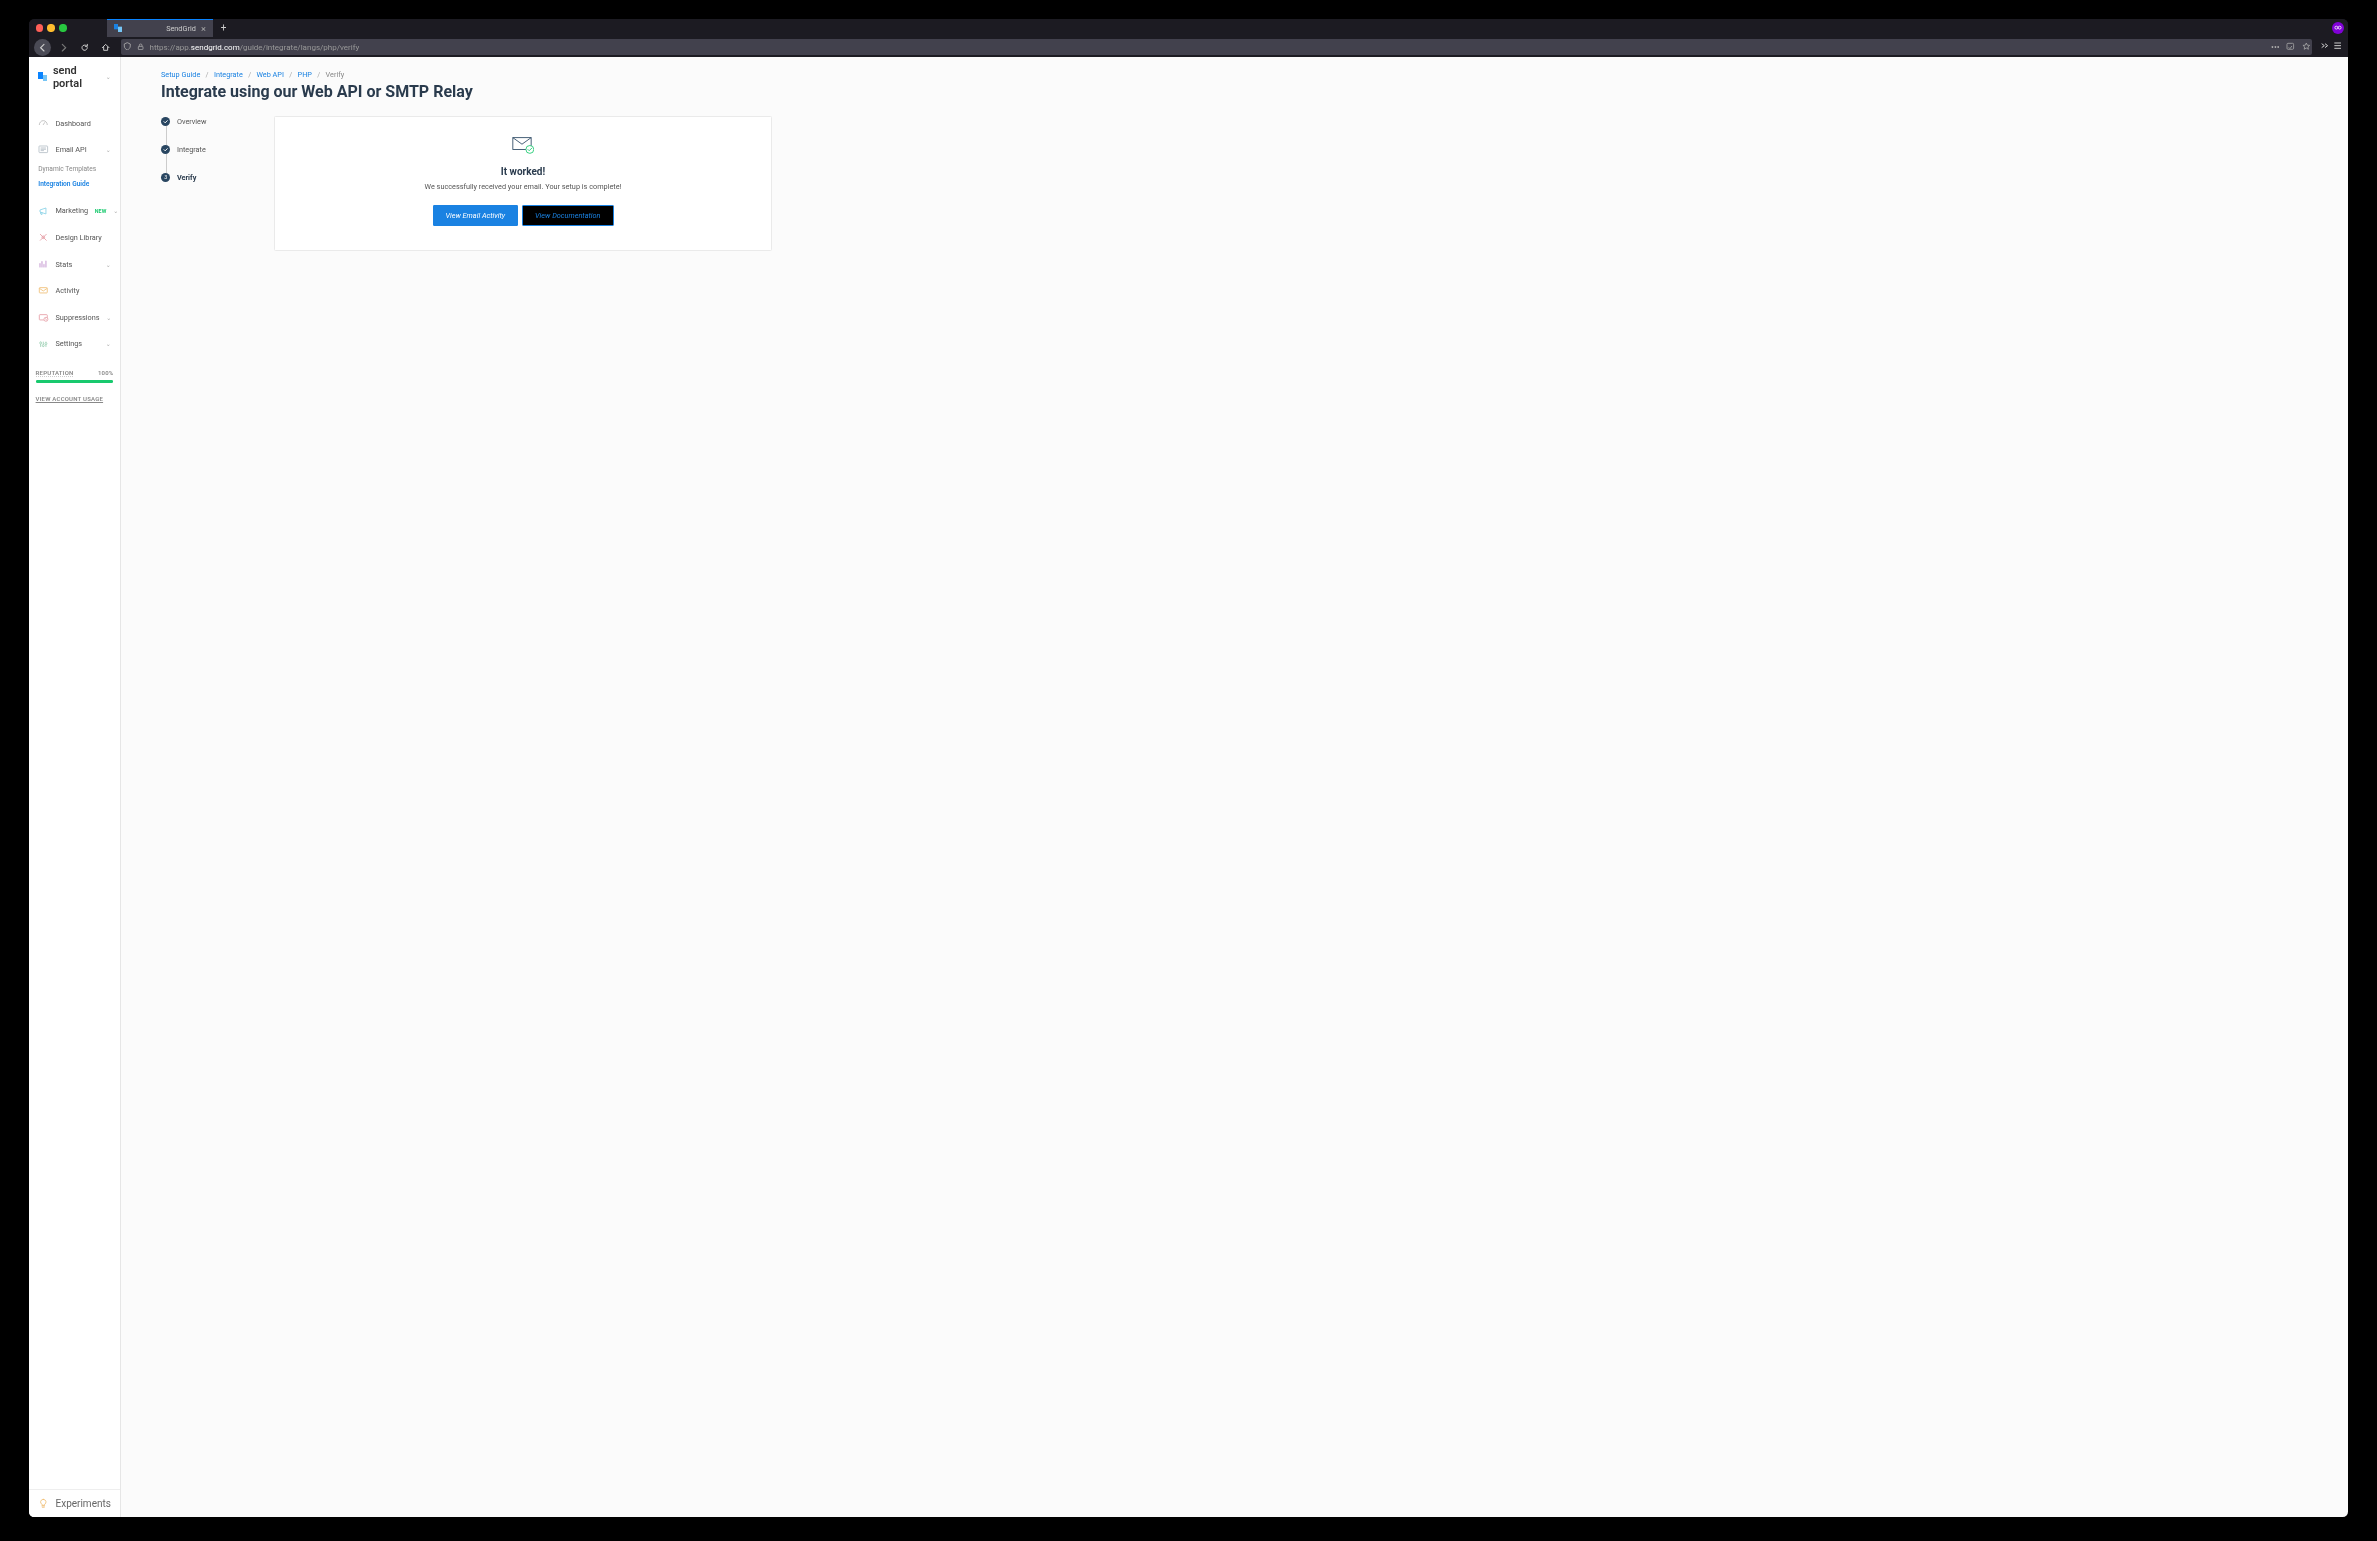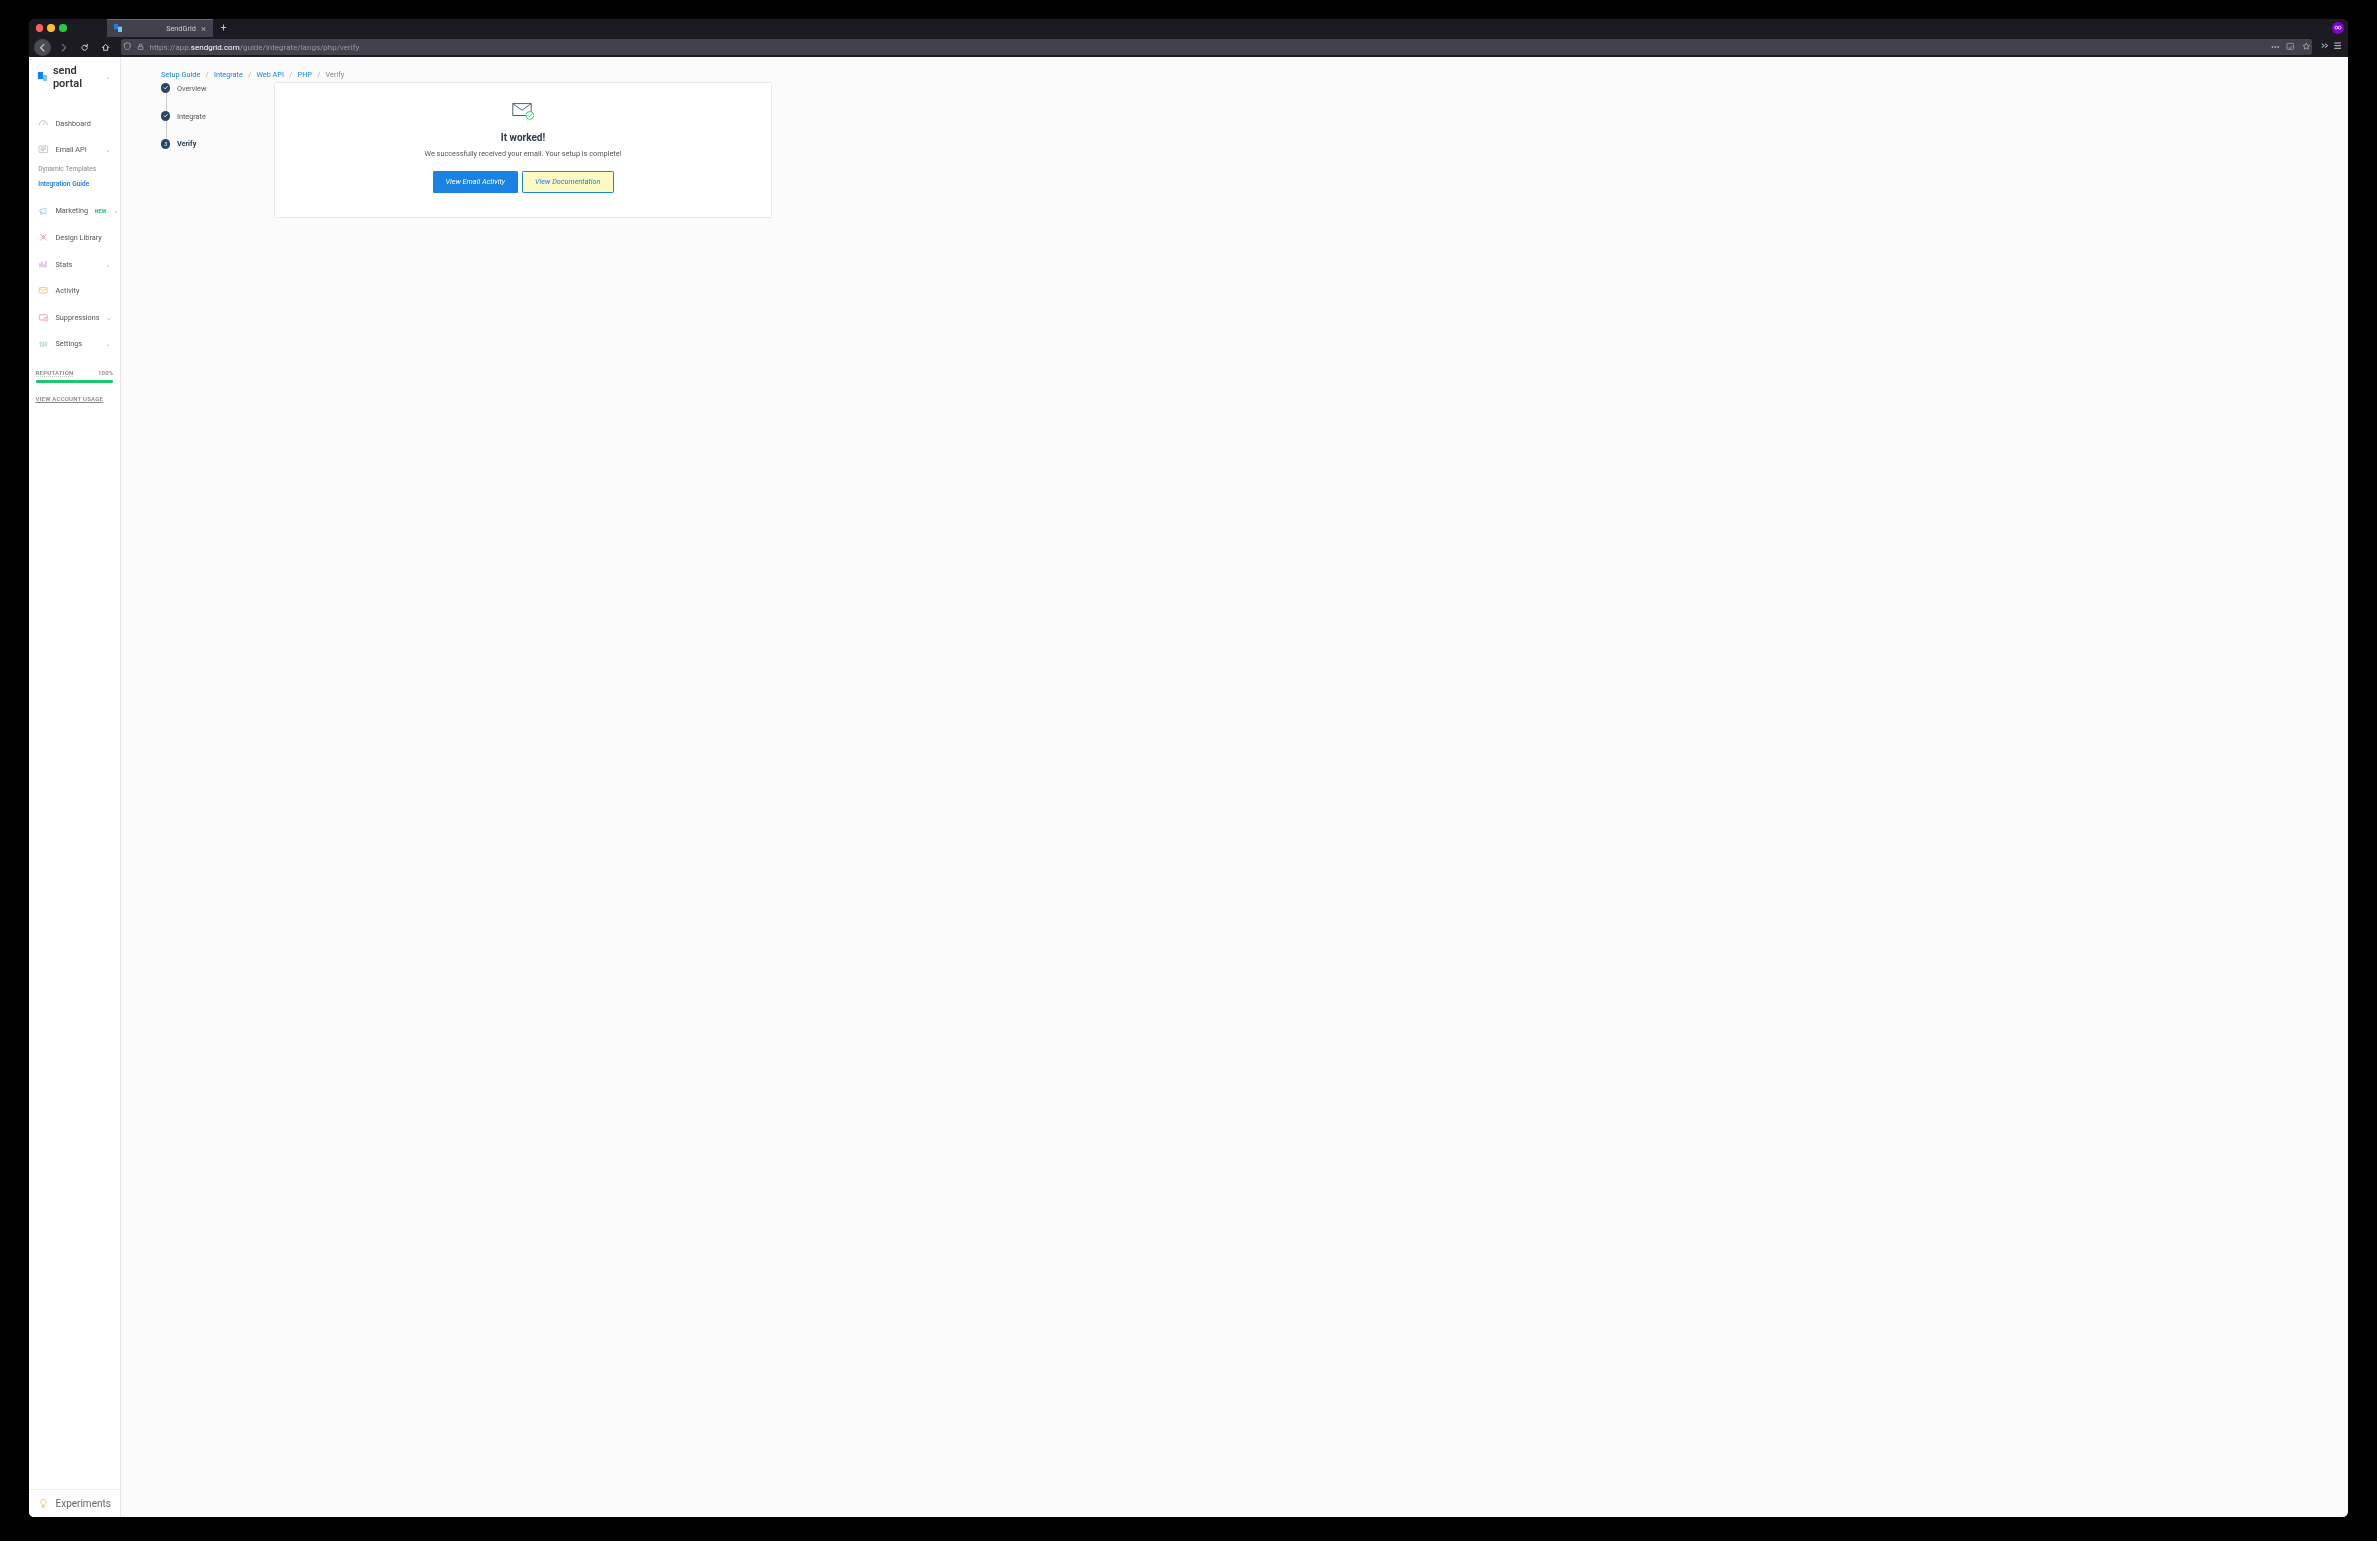--- a/index.html
+++ b/index.html
@@ -300,21 +300,21 @@
       border-radius: 1.3px;
       cursor: pointer;
       border: 0.7px solid transparent;
       font-style: italic;
     }
     .btn-primary {
       background: #1a82e2;
       color: #fff;
     }
     .btn-secondary {
-      background: #fef9c3;
+      background: #000000;
       color: #1a82e2;
       border-color: #1a82e2;
     }
   </style>
 </head>
 <body>
 
 <div class="browser-window">
 
   <div class="tab-bar">
@@ -542,20 +542,21 @@
         <span class="sep">/</span>
         <a>Integrate</a>
         <span class="sep">/</span>
         <a>Web API</a>
         <span class="sep">/</span>
         <a>PHP</a>
         <span class="sep">/</span>
         <span class="current">Verify</span>
       </div>
 
+      <h1 class="page-title">Integrate using our Web API or SMTP Relay</h1>
 
       <div class="content-row">
 
         <div class="stepper">
           <div class="step">
             <div class="step-circle">
               <svg width="5.3" height="5.3" viewBox="0 0 8 8">
                   <path d="M1.5 4l1.8 1.8L6.5 2.5" stroke="#fff" stroke-width="1.4" fill="none" stroke-linecap="round"></path>
                 </svg>
             </div>

